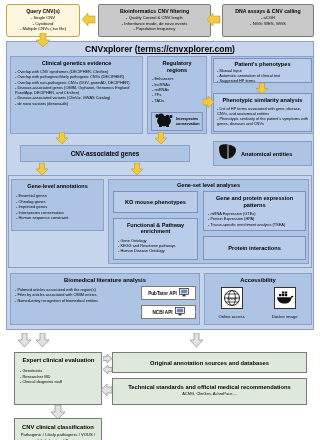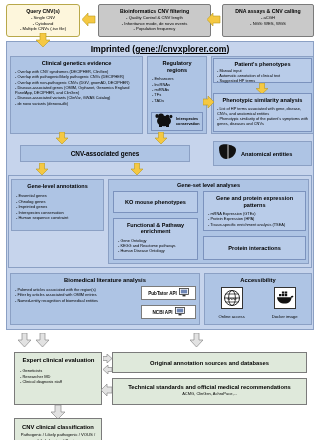--- a/index.html
+++ b/index.html
@@ -208,21 +208,21 @@
 
   <div class="box main-panel"></div>
 
   <div class="arrow" style="left:36px; top:33px;">
     <svg width="14" height="14" viewBox="0 0 14 14">
         <path d="M4 0 H10 V7 H14 L7 14 L0 7 H4 Z" fill="#f5c842" stroke="#b89a20" stroke-width="0.6"></path>
       </svg>
   </div>
 
   <div class="cnvx-title">
-    <span>Imprinted (</span><span class="lnk">gene://cnvxplorer.com</span><span>)</span>
+    <span>CNVxplorer (</span><span class="lnk">terms://cnvxplorer.com</span><span>)</span>
   </div>
 
   <div class="box inner clinical-evidence">
     <div class="title">Clinical genetics evidence</div>
     <div class="lines">
       <div>- Overlap with CNV syndromes (DECIPHER, ClinGen)</div>
       <div>- Overlap with pathogenic/likely pathogenic CNVs (DECIPHER)</div>
       <div>- Overlap with non-pathogenic CNVs (DGV, gnomAD, DECIPHER)</div>
       <div>- Disease-associated genes (OMIM, Orphanet, Genomics England PanelApp, DECIPHER, and ClinGen)</div>
       <div>- Disease-associated variants (ClinVar, GWAS Catalog)</div>

